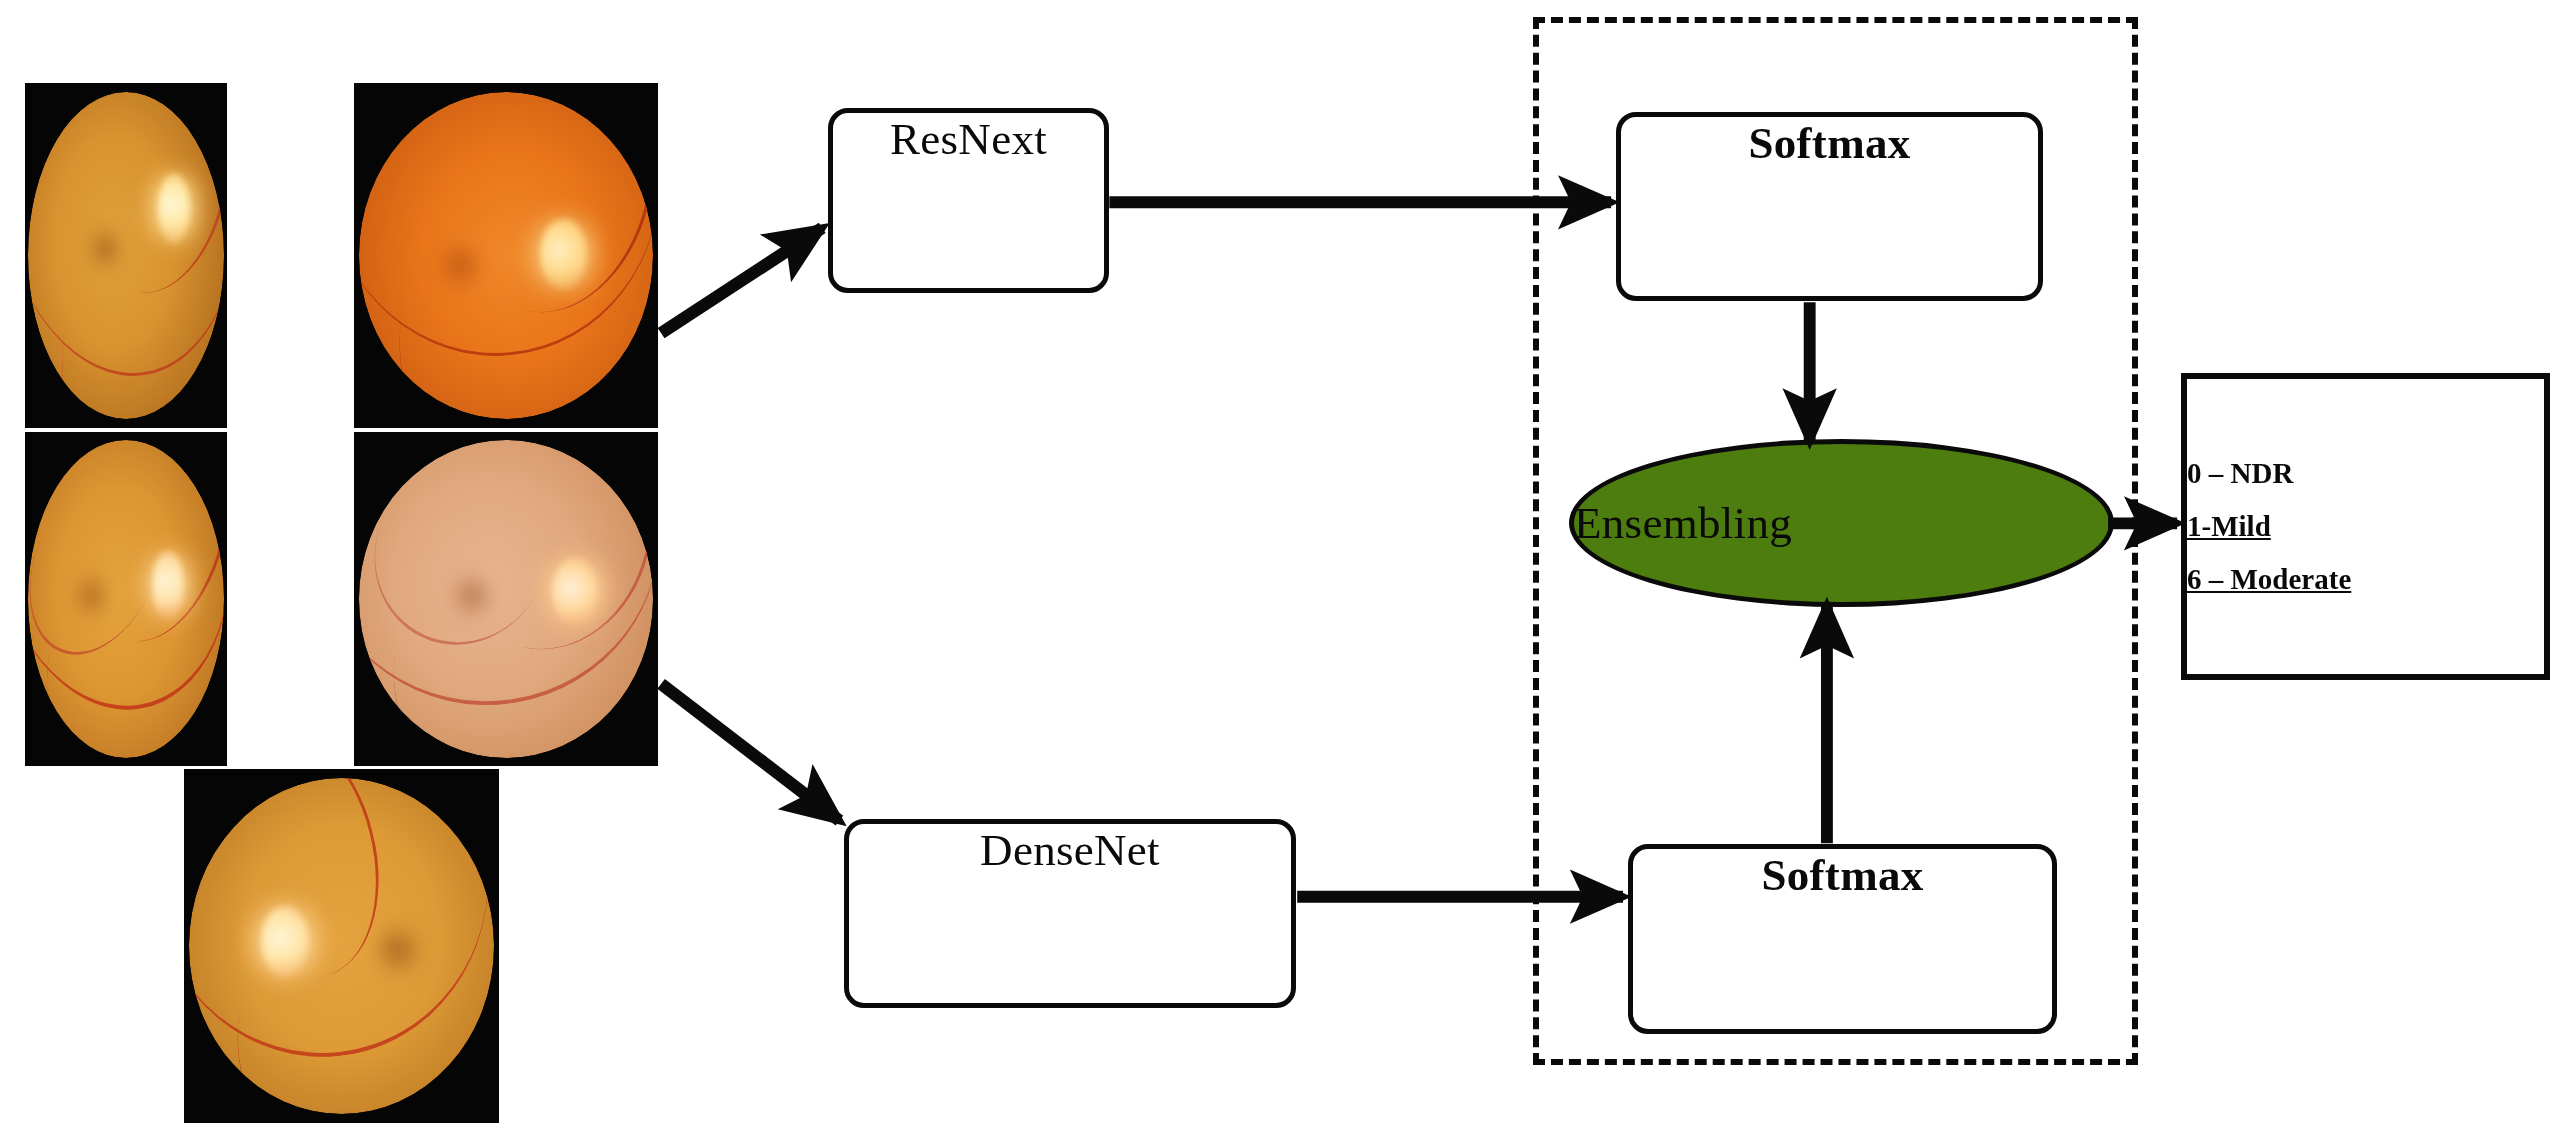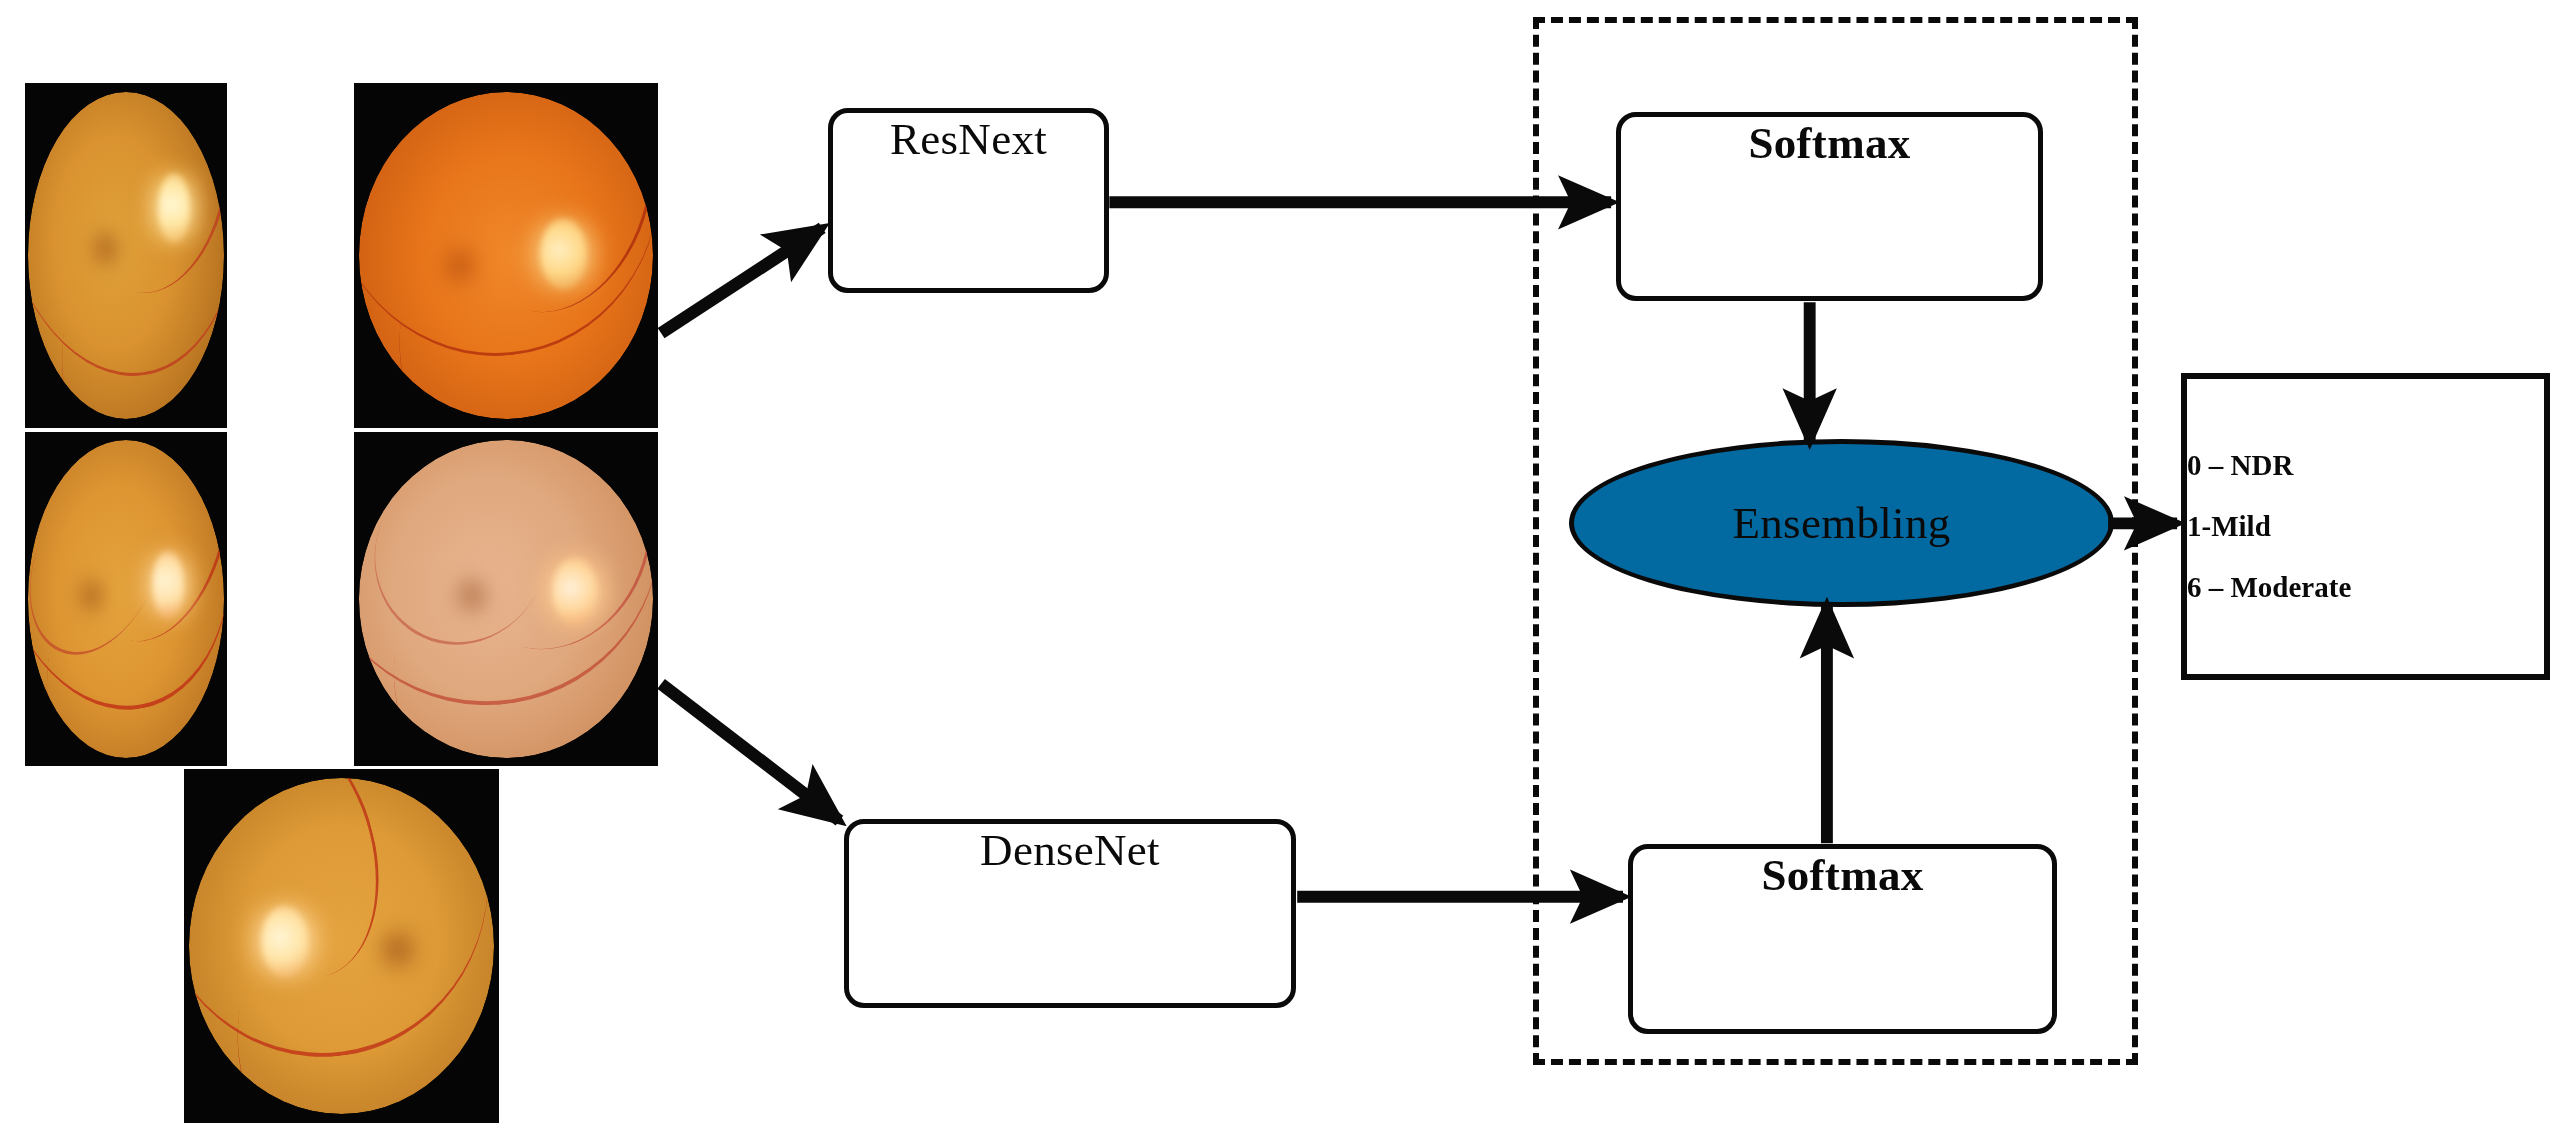--- a/index.html
+++ b/index.html
@@ -89,31 +89,31 @@
     letter-spacing: 0.3px;
     white-space: nowrap;
   }
   .node-label.bold { font-weight: bold; }
   .out-line {
     font-size: 29px;
     font-weight: bold;
     line-height: 1.0;
     white-space: nowrap;
   }
-  .out-line + .out-line { margin-top: 32px; }
+  .out-line + .out-line { margin-top: 24px; text-decoration: underline; }
 
   .ellipse-node {
     position: absolute;
     box-sizing: border-box;
-    background: #0369a1;
+    background: #4d7c0f;
     border: 5.4px solid #0a0a0a;
     border-radius: 50%;
     display: flex;
     align-items: center;
-    justify-content: center;
+    justify-content: flex-start;
     color: #0a0a0a;
   }
   .dashed-region {
     position: absolute;
     box-sizing: border-box;
     border: 6.5px dashed #0a0a0a;
     background: transparent;
   }
   svg.overlay {
     position: absolute;

